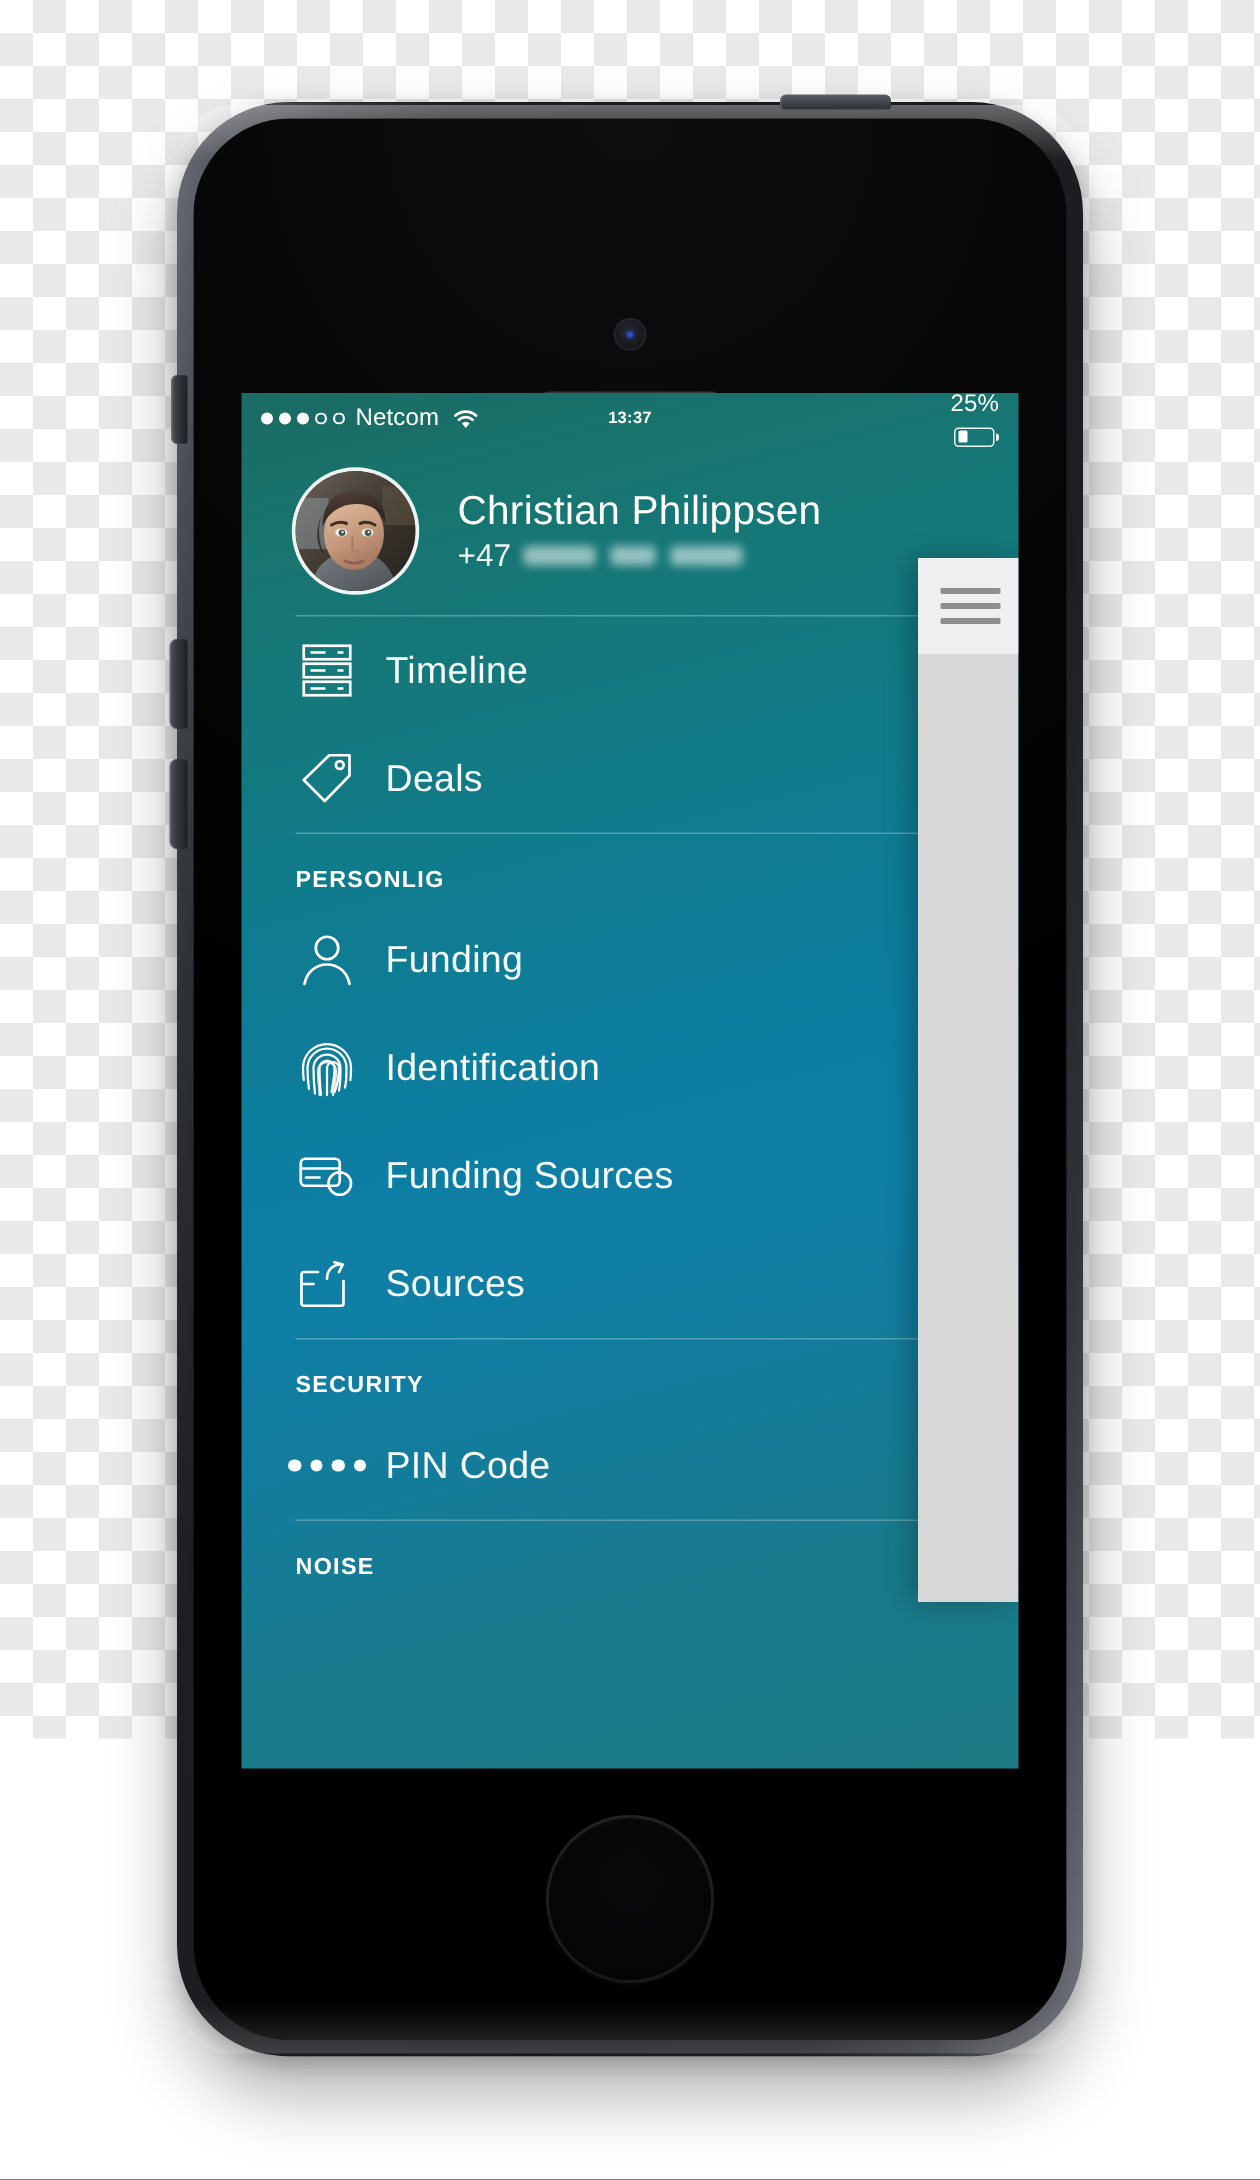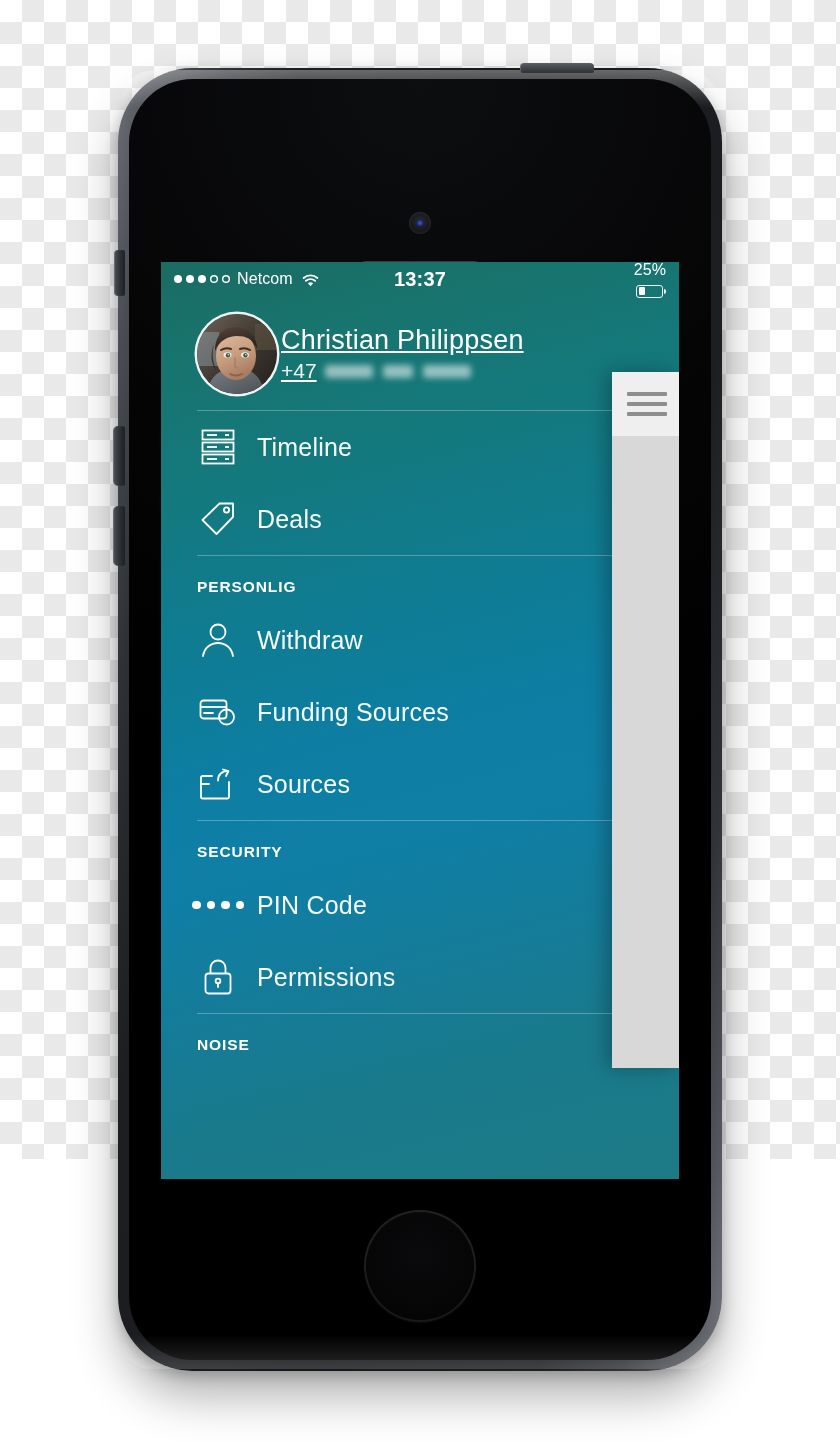--- a/index.html
+++ b/index.html
@@ -121,34 +121,34 @@
   }
   #sb-left{ display:flex; align-items:center; gap:7px; }
   .dots{ display:flex; align-items:center; gap:4px; }
   .dots span{ width:8px; height:8px; border-radius:50%; display:block; }
   .dots span.on { background:#ffffff; }
   .dots span.off{ background:transparent; box-shadow:inset 0 0 0 1.4px #ffffff; }
   #carrier{ font-size:16px; }
   #wifi-icon{ width:17px; height:13px; position:relative; display:inline-block; margin-left:2px; }
   #sb-center{
     position:absolute; left:0; right:0; text-align:center;
-    font-weight:bold; font-size:20px; letter-spacing:.2px; pointer-events:none;
+    font-weight:bold; font-size:11px; letter-spacing:.2px; pointer-events:none;
   }
   #sb-right{ margin-left:auto; display:flex; align-items:center; gap:6px;flex-direction:column; }
   #battery-pct{ font-size:16px; }
   #battery{ position:relative; width:27px; height:13px;
             border:1.4px solid rgba(255,255,255,.92); border-radius:3px; }
   #battery i{ position:absolute; left:1.5px; top:1.5px; bottom:1.5px; width:25%;
               background:#ffffff; border-radius:1px; }
   #battery::after{ content:""; position:absolute; right:-4px; top:3.5px;
                    width:2.4px; height:5px; border-radius:0 2px 2px 0;
                    background:rgba(255,255,255,.92); }
 
   
-  #profile{ display:flex; align-items:center; gap:4px; padding:18px 0 16px 36px;text-decoration:underline; }
+  #profile{ display:flex; align-items:center; gap:28px; padding:18px 0 16px 36px; }
   #avatar{
     width:80px; height:80px; border-radius:50%;
     box-shadow:0 0 0 2.5px rgba(255,255,255,.92);
     overflow:hidden; flex:0 0 auto;
     background:#4b4336;
   }
   #avatar svg{ display:block; width:100%; height:100%; }
   #profile-name{ font-size:27px; font-weight:300; letter-spacing:.2px; line-height:1.15; }
   #profile-phone{ font-size:21px; font-weight:300; margin-top:3px;
                   display:flex; align-items:baseline; gap:8px; color:rgba(255,255,255,.93); }
@@ -347,23 +347,36 @@
 
       <div class="section-head">PERSONLIG</div>
 
       <div class="menu-row">
         <span class="menu-icon">
           <svg width="34" height="36" viewBox="0 0 34 36" fill="none" stroke="#fff" stroke-width="1.8">
             <circle cx="17" cy="10" r="7.5"></circle>
             <path d="M2 34c1.5-8.5 8-13 15-13s13.5 4.5 15 13" stroke-linecap="round"></path>
           </svg>
         </span>
-        <span class="menu-label">Withdraw</span>
-      </div>
-
+        <span class="menu-label">Funding</span>
+      </div>
+
+      <div class="menu-row">
+        <span class="menu-icon">
+          <svg width="36" height="38" viewBox="0 0 36 38" fill="none" stroke="#fff" stroke-width="1.5" stroke-linecap="round">
+            <path d="M18 37c0-9 0-13 0-18a4 4 0 0 1 8 0c0 6-1 11-3 16"></path>
+            <path d="M14 37c-1-8-1-12-1-18a5 5 0 0 1 10 0c0 6-1 11-2 16"></path>
+            <path d="M10 36c-1-8-1-12-1-17a9 9 0 0 1 18 0c0 5 0 10-1 15"></path>
+            <path d="M6 33c-1-7-1-10-1-14a13 13 0 0 1 26 0c0 5 0 9-1 13"></path>
+            <path d="M2.5 27c-.4-4-.5-6-.5-8a16 16 0 0 1 32 0c0 2 0 5-.4 8"></path>
+            <path d="M22 37c1-5 2-10 2-16a6 6 0 0 0-12 0c0 6 1 11 1 16" opacity=".85"></path>
+          </svg>
+        </span>
+        <span class="menu-label">Identification</span>
+      </div>
 
       <div class="menu-row">
         <span class="menu-icon">
           <svg width="38" height="30" viewBox="0 0 38 30" fill="none" stroke="#fff" stroke-width="1.8">
             <rect x="1.5" y="3.5" width="26" height="18" rx="3"></rect>
             <line x1="1.5" y1="10" x2="27.5" y2="10"></line>
             <line x1="5" y1="16" x2="14" y2="16" stroke-linecap="round"></line>
             <circle cx="27.5" cy="20" r="7.5" fill="none"></circle>
           </svg>
         </span>
@@ -391,31 +404,20 @@
           <span class="pin-dots">
               <i></i>
               <i></i>
               <i></i>
               <i></i>
             </span>
         </span>
         <span class="menu-label">PIN Code</span>
       </div>
 
-      <div class="menu-row">
-        <span class="menu-icon">
-          <svg width="32" height="38" viewBox="0 0 32 38" fill="none" stroke="#fff" stroke-width="1.8">
-            <rect x="3.5" y="15.5" width="25" height="20" rx="3"></rect>
-            <path d="M8.5 15.5V10a7.5 7.5 0 0 1 15 0v5.5"></path>
-            <circle cx="16" cy="23" r="2.4"></circle>
-            <line x1="16" y1="25" x2="16" y2="29" stroke-linecap="round"></line>
-          </svg>
-        </span>
-        <span class="menu-label">Permissions</span>
-      </div>
 
       <div class="divider"></div>
 
       <div class="section-head">NOISE</div>
     </div>
 
     <div id="content-panel">
       <div id="panel-navbar">
         <span id="hamburger">
           <i></i>

